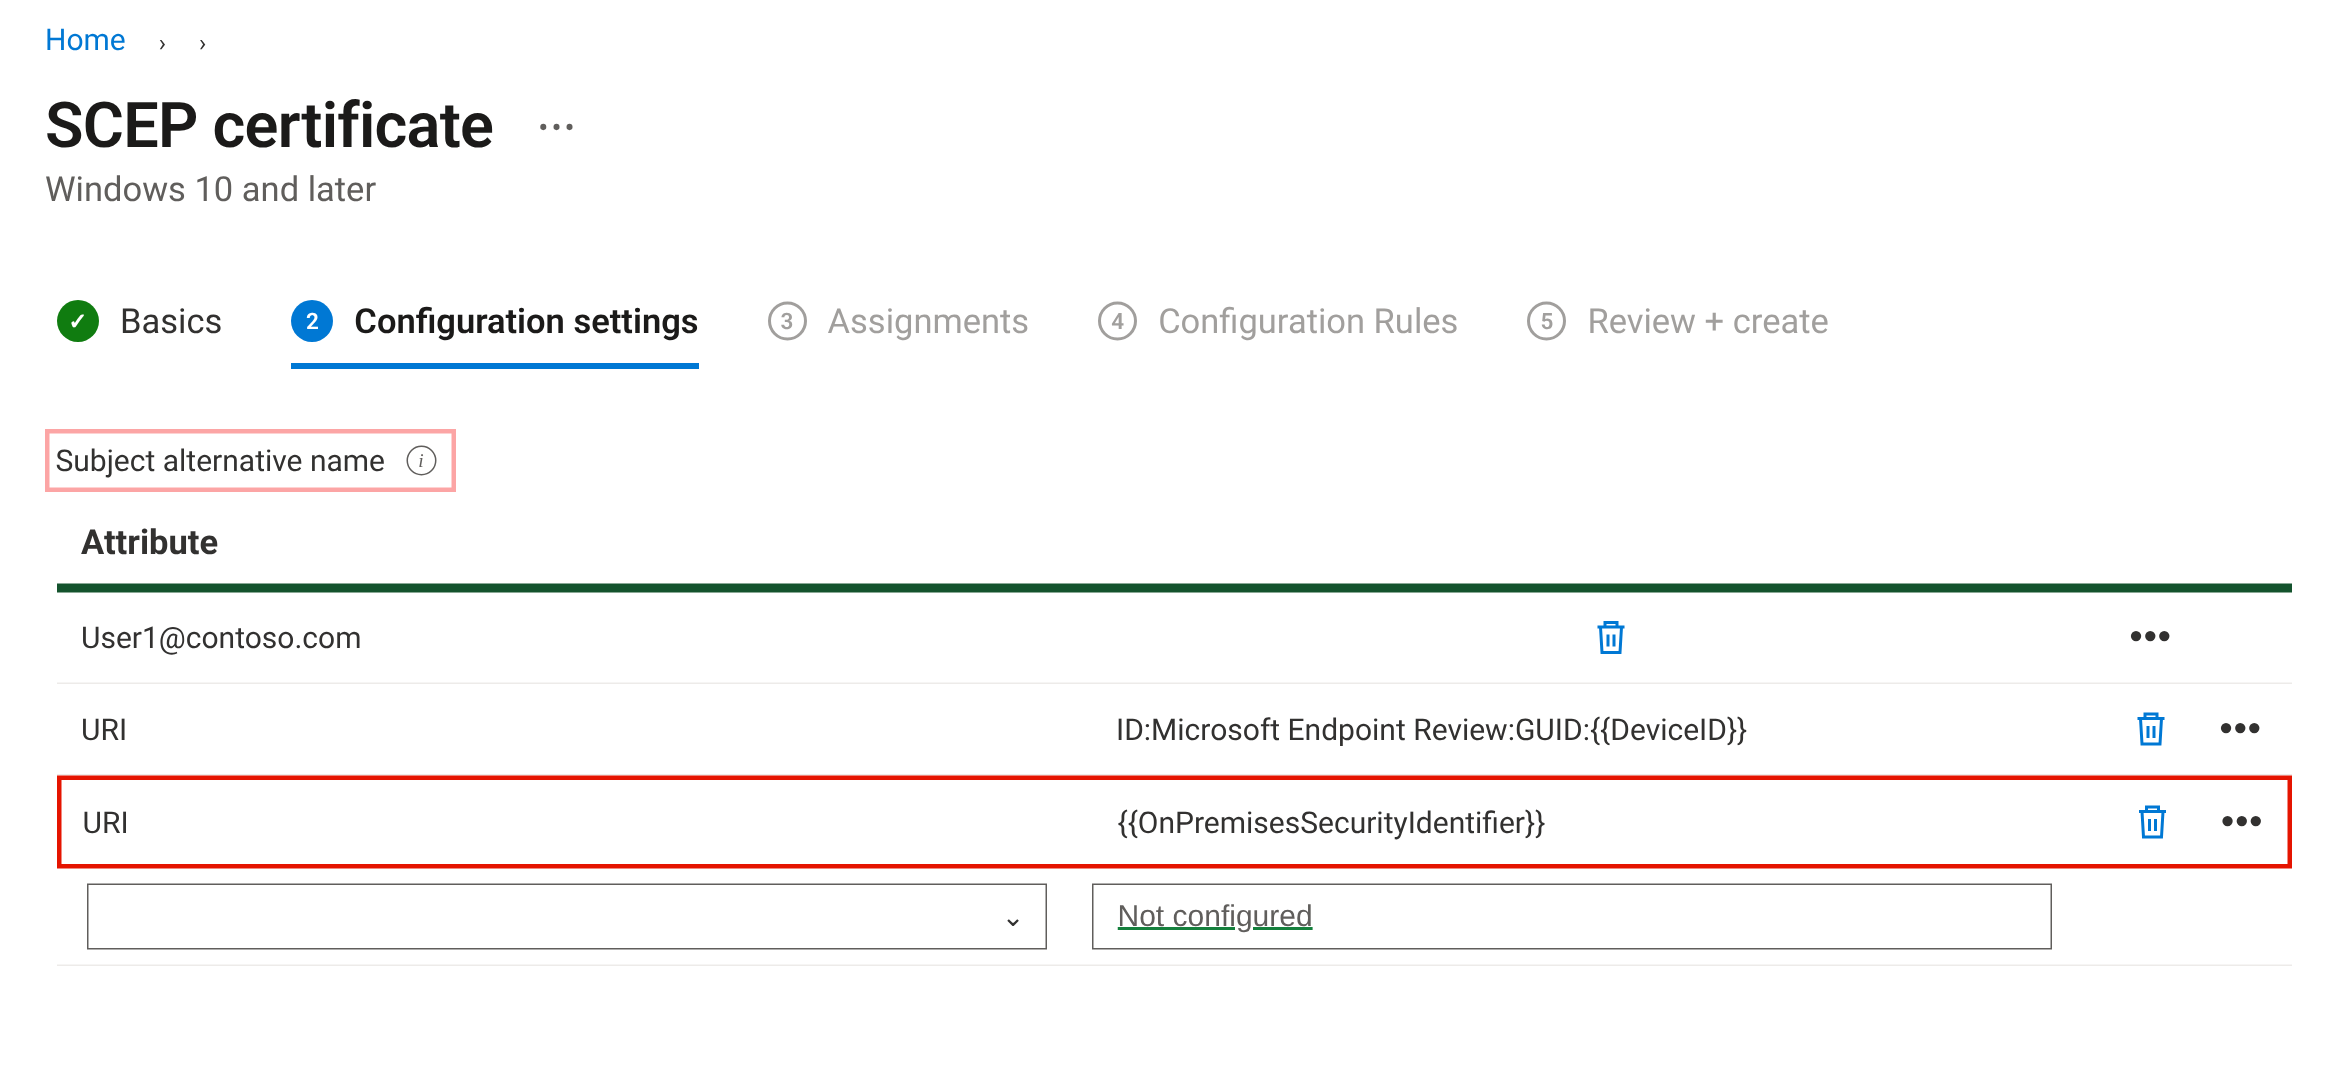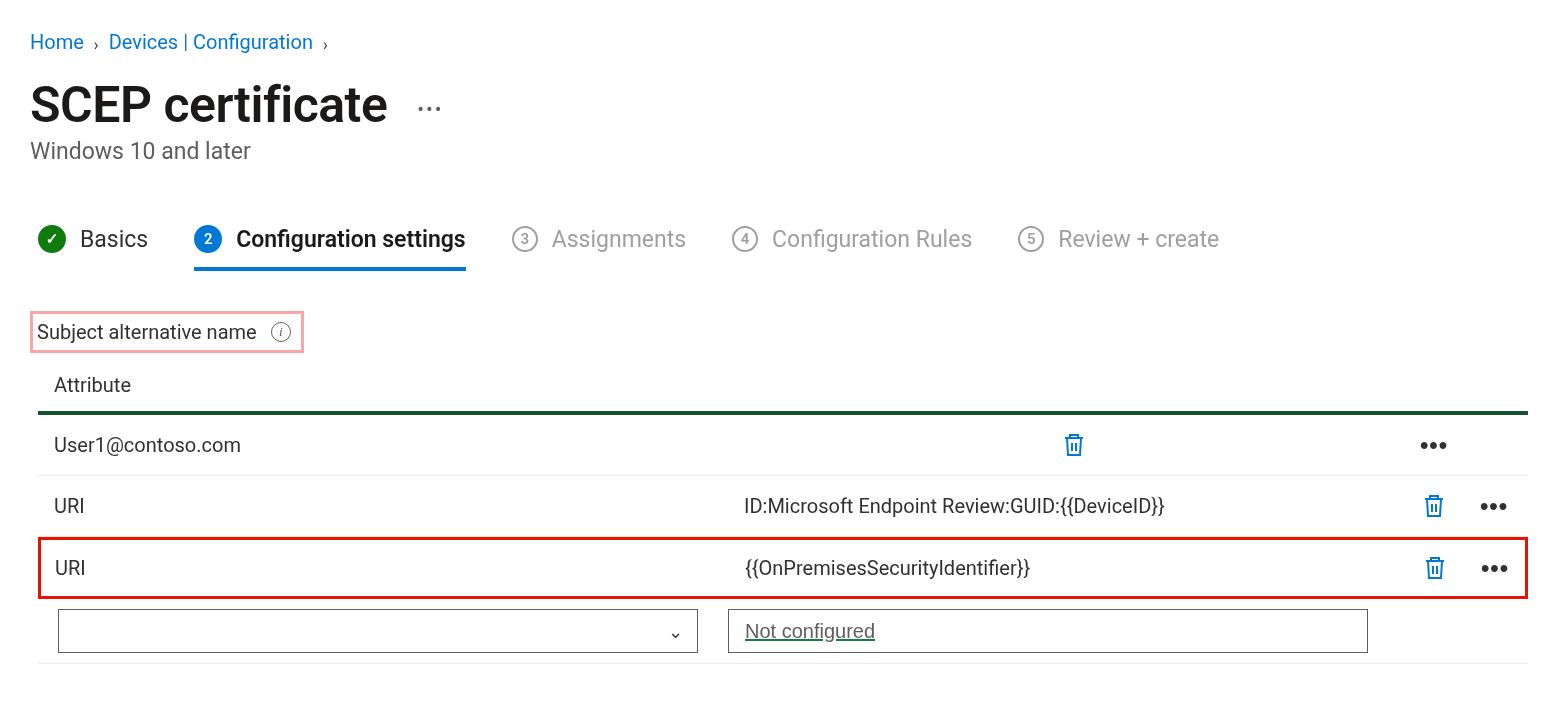--- a/index.html
+++ b/index.html
@@ -10,33 +10,32 @@
     background: #ffffff;
     color: #323130;
     font-size: 14px;
     width: 1560px;
   }
 
   
   .breadcrumb {
     display: flex;
     align-items: flex-end;
-    gap: 10px;
+    gap: 22px;
     font-size: 20px;
     font-weight: 400;
     margin-bottom: 22px;
-    margin-top: 16px;
   }
   .breadcrumb a { color: #0078d4; text-decoration: none; }
   .breadcrumb .chev { color: #323130; font-size: 16px; }
 
   
   .title-row { display:flex; align-items: baseline; gap: 30px; }
   h1 {
-    font-size: 50px;
+    font-size: 42px;
     font-weight: 600;
     margin: 0 0 4px 0;
     letter-spacing: -0.5px;
     color:#1b1a19;
   }
   .title-more { color:#605e5c; font-size:20px; letter-spacing:2px; position:relative; top:-6px;}
   .subtitle {
     font-size: 23px;
     color: #605e5c;
     margin-bottom: 60px;
@@ -89,22 +88,22 @@
   }
 
   
   .table { width:1490px; margin-left:8px;}
   .thead, .trow {
     display:grid;
     grid-template-columns: 690px 660px 60px 60px;
     align-items:center;
   }
   .thead {
-    font-size:20px; font-weight:400; padding: 8px 16px 14px;
-    border-bottom:4px solid #14532d;
+    font-size:23px; font-weight:700; padding: 8px 16px 14px;
+    border-bottom:6px solid #14532d;
   }
   .trow {
     font-size:20px; padding: 12px 16px;
     border-bottom:1px solid #edebe9;
   }
   .trow.hl { border:3px solid #e51400; padding:10px 14px; border-bottom:3px solid #e51400;}
   .icon-btn {
     background:none; border:none; cursor:pointer; padding:4px;
     display:flex; align-items:center; justify-content:center;
   }
@@ -135,21 +134,20 @@
 </style>
 </head>
 <body>
 
 
 
 
 <nav class="breadcrumb">
   <a href="#">Home</a>
   <span class="chev">›</span>
-  <a href="#">Devices | Configuration</a>
   <span class="chev">›</span>
 </nav>
 
 
 <div class="title-row">
   <h1>SCEP certificate</h1>
   <span class="title-more">•••</span>
 </div>
 <div class="subtitle">Windows 10 and later</div>
 

